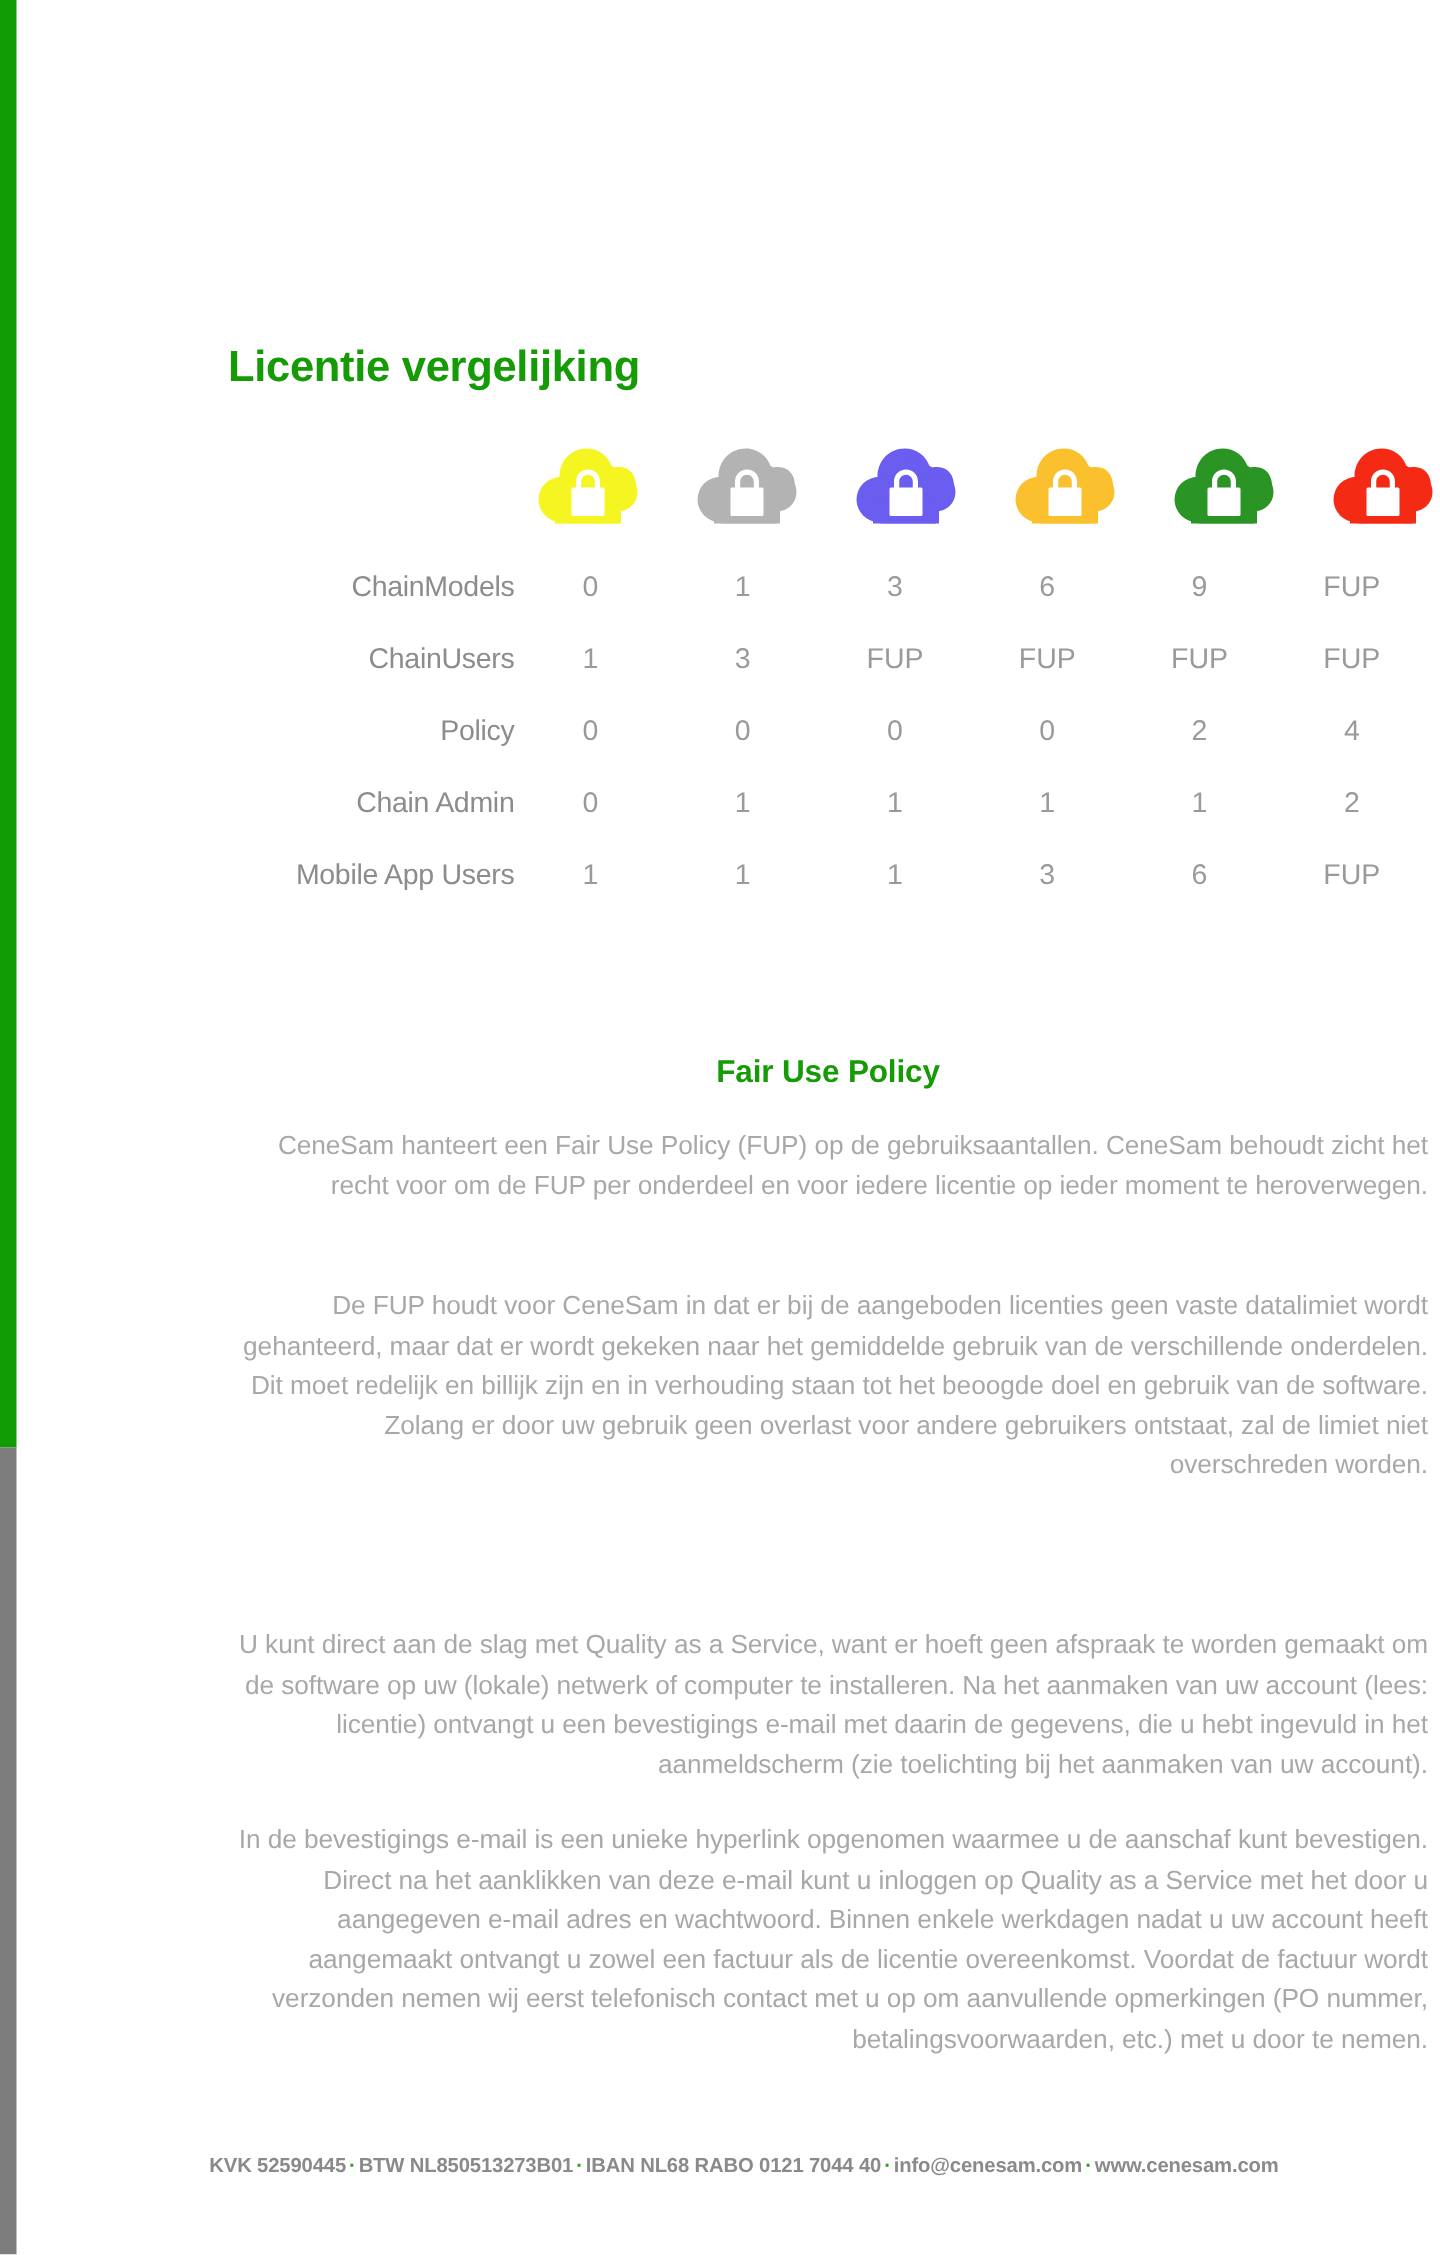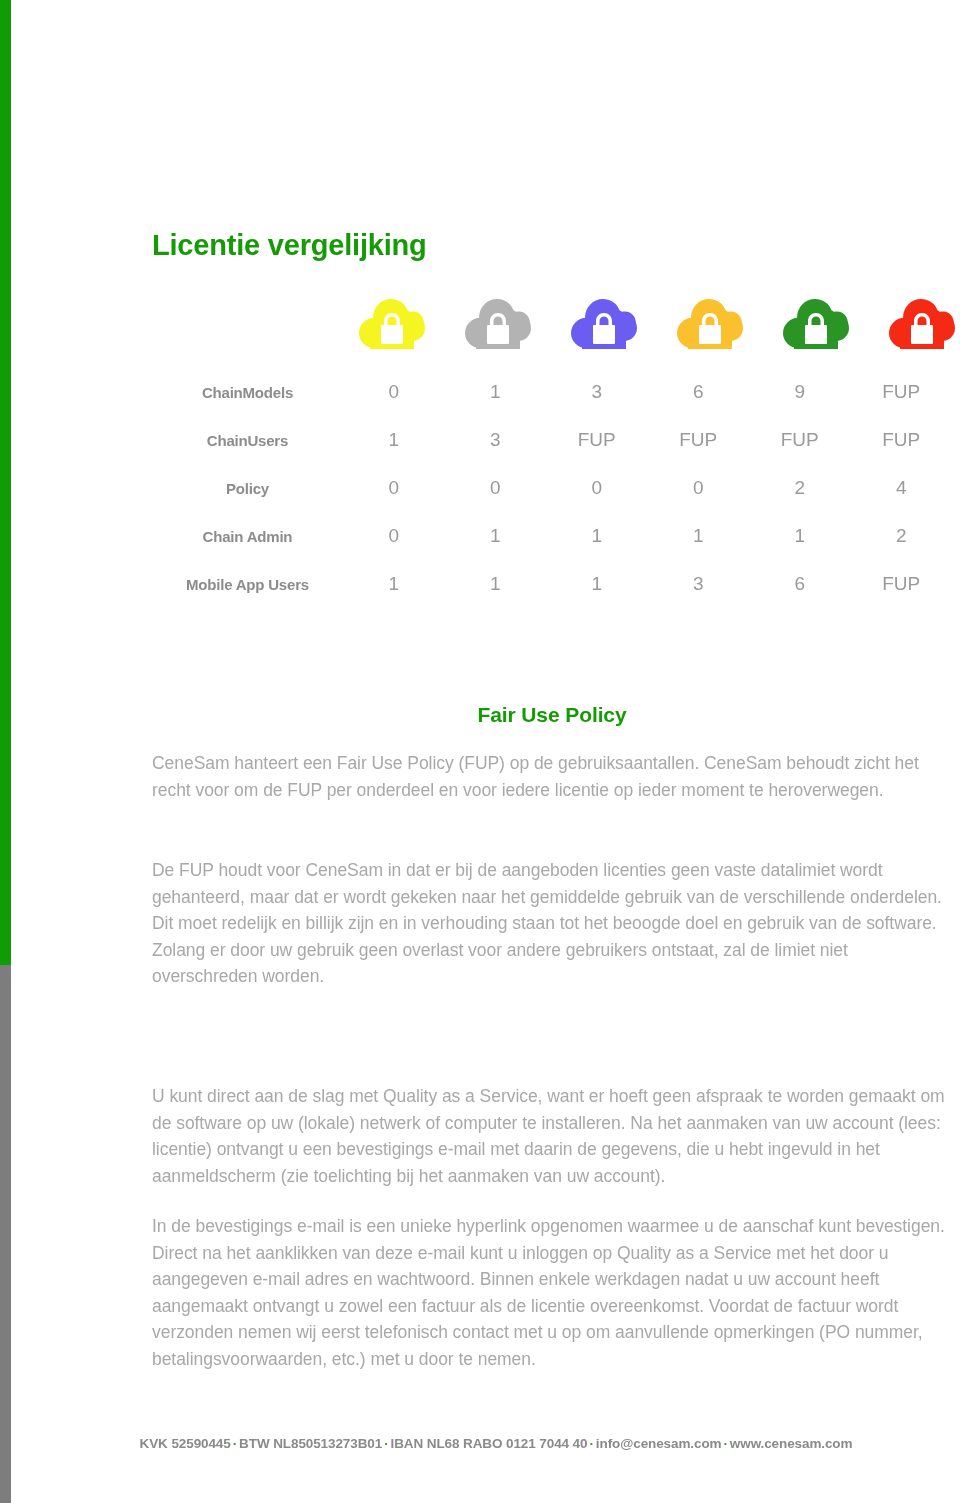--- a/index.html
+++ b/index.html
@@ -98,38 +98,38 @@
   }
   #compare-table td {
     padding: 0;
     height: 48px;
     vertical-align: middle;
     font-size: 19px;
     color: #9a9a9a;
     text-align: center;
   }
   #compare-table td.row-label {
-    text-align: center;
-    font-weight: bold;
+    text-align: right;
+    font-weight: normal;
     color: #8c8c8c;
     width: 190px;
     padding-right: 0;
-    font-size: 15px;
+    font-size: 19px;
     letter-spacing: -0.2px;
   }
   #compare-table td.val {
     width: 101px;
   }
 
   
   .body-p {
     font-size: 17.5px;
     line-height: 1.52;
     color: #a8a8a8;
-    text-align: left;
+    text-align: right;
     letter-spacing: -0.05px;
   }
 
   
   #footer {
     position: absolute;
     left: 0;
     top: 1436px;
     width: 960px;
     text-align: center;

